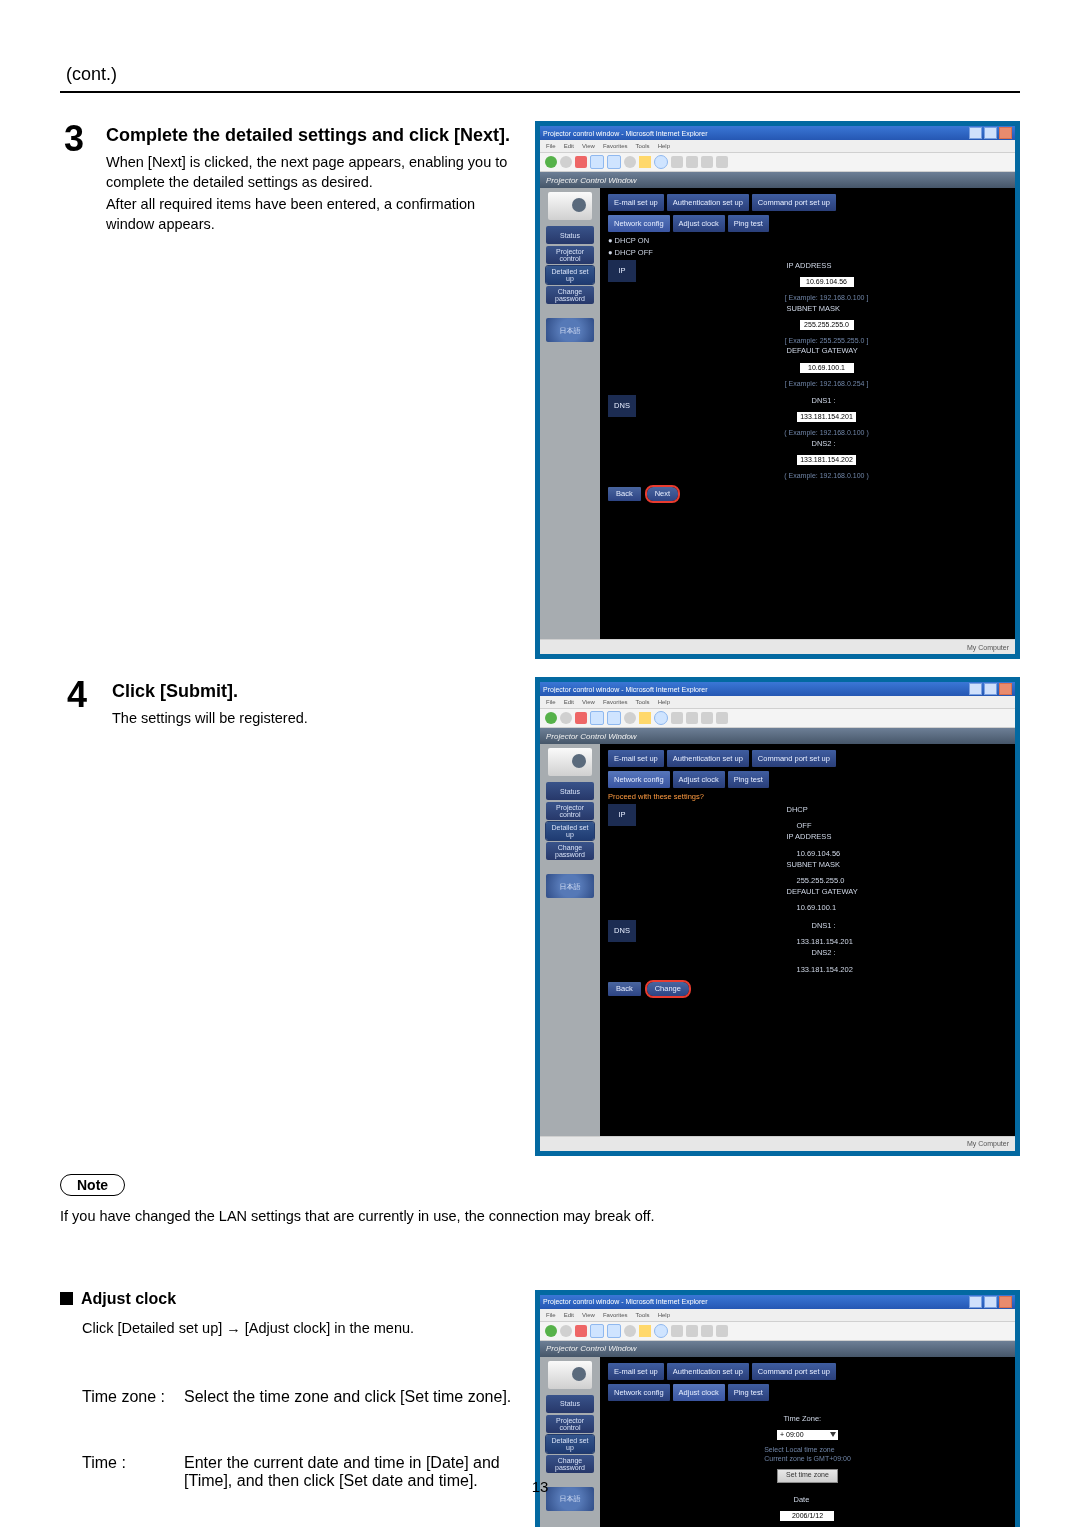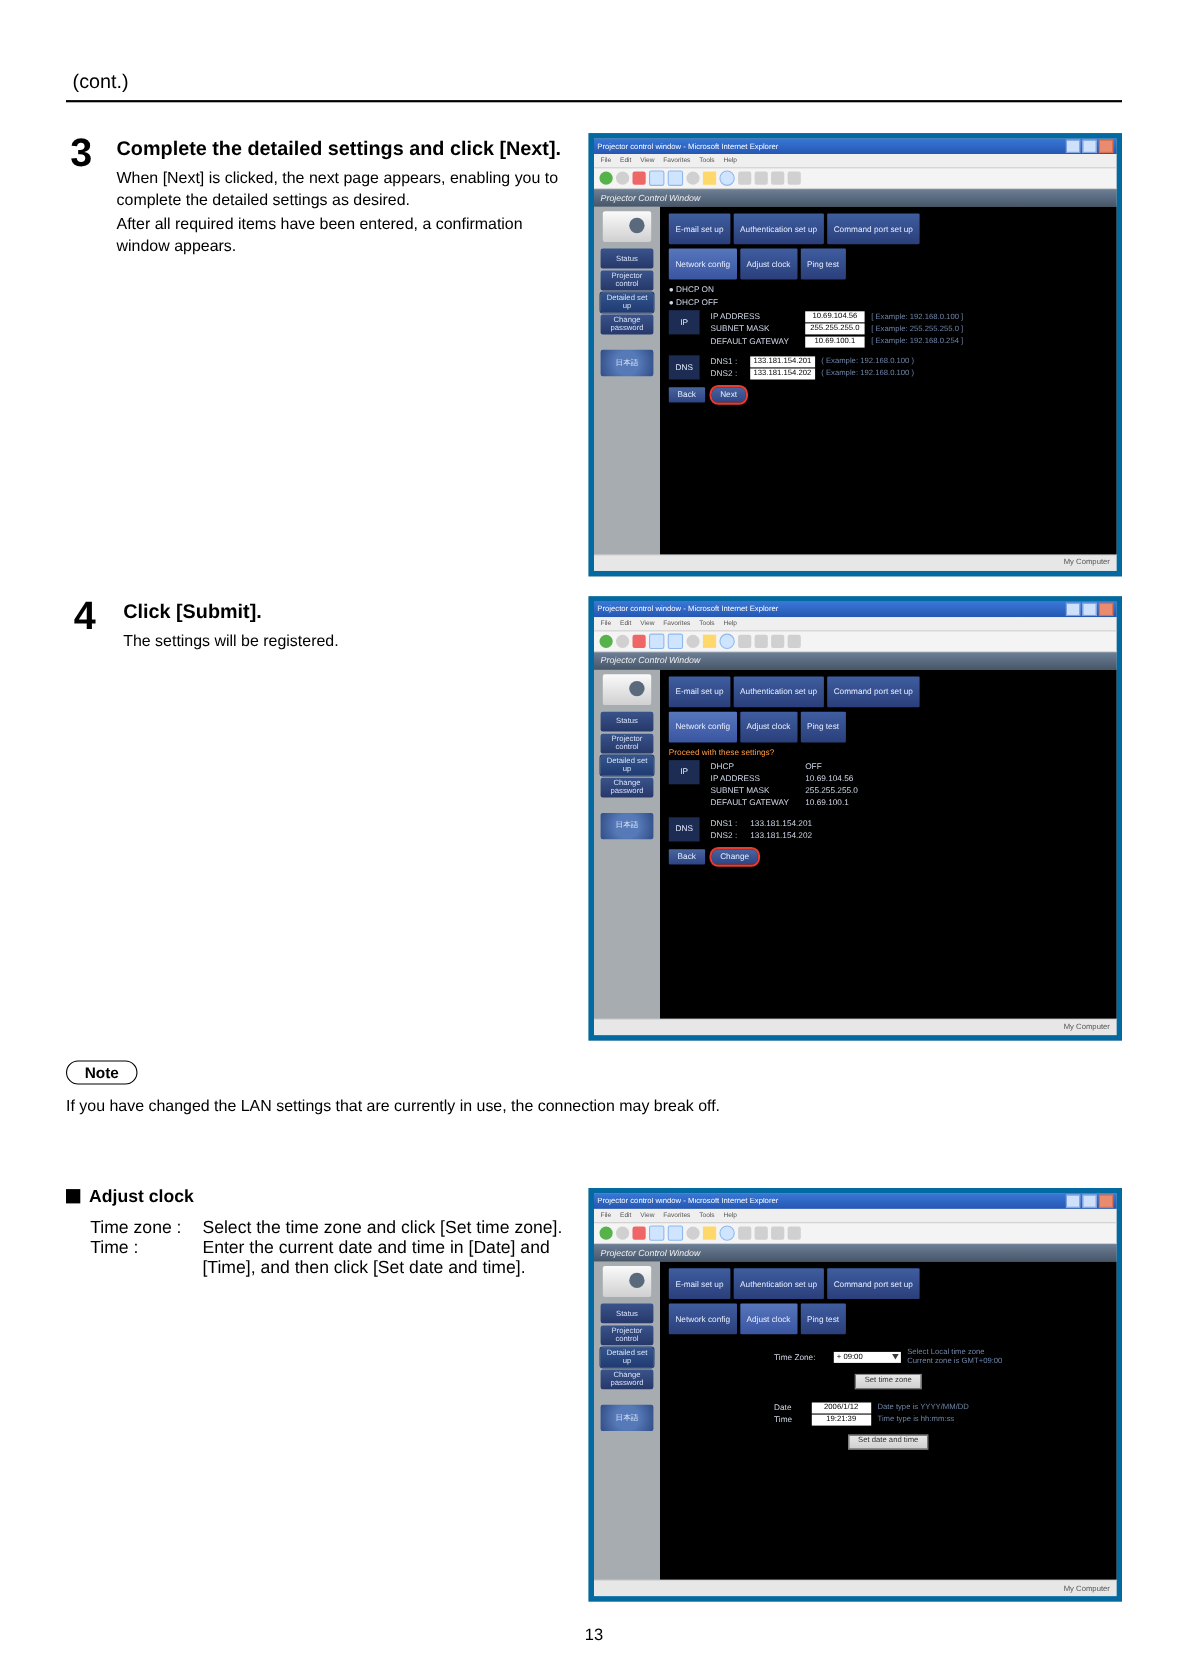--- a/index.html
+++ b/index.html
@@ -132,31 +132,31 @@
 
   .shot-main {
     flex: 1 1 auto;
     background: #000000;
     color: #fff;
     padding: 6px 8px 8px 8px;
     position: relative;
   }
   .tabrow { display: flex; gap: 3px; margin-bottom: 4px; }
   .tab {
-    height: 28px; padding: 0 6px;
+    height: 17px; padding: 0 6px;
     background: linear-gradient(#3f5da0, #2a3f7a);
     color: #e6edff; font-size: 7.5px;
     display: flex; align-items: center; justify-content: center;
     border-radius: 1px; box-sizing: border-box;
   }
   .tab.sel { background: linear-gradient(#5676bb, #3a55a1); }
 
   .panel-content { font-size: 7.5px; color: #cfd7e6; line-height: 1.35; }
   .li { margin: 2px 0; }
-  .rowx { display: flex; gap: 6px; align-items: center; margin: 1px 0; }
+  .rowx { display: flex; gap: 6px; align-items: center; margin: 1px 0; flex-direction: column; }
   .rowx .lbl { min-width: 80px; color: #cfd7e6; }
   .rowx .val { min-width: 60px; }
   .white-chip {
     display: inline-block; min-width: 48px; height: 10px;
     background: #fff; color: #000; font-size: 7px;
     padding: 0 3px; text-align: center;
   }
   .hint { color: #6f84a6; font-size: 7px; }
   .hr-space { height: 130px; }   
   .boxlabel {
@@ -204,21 +204,21 @@
   
   .sub-section { margin-top: 64px; display: flex; gap: 20px; }
   .sub-section .left { flex: 1 1 auto; }
   .sub-section .right { }
   .sub-h { font-size: 16px; font-weight: bold; margin-bottom: 10px; }
   .sub-h .sq {
     display: inline-block; width: 13px; height: 13px; background: #000;
     margin-right: 8px; position: relative; top: 1px;
   }
   .sub-body { font-size: 14.5px; line-height: 1.5; margin-left: 22px; }
-  .kv { display: flex; gap: 10px; margin-left: 22px; }
+  .kv { display: flex; gap: 10px; margin-left: 22px; margin-top: 48px; }
   .kv .k { min-width: 92px; }
   .kv .v { flex: 1 1 auto; }
 
   .dropdown {
     display: inline-block; height: 10px;
     background: #fff; color: #000; font-size: 7px;
     padding: 0 14px 0 3px; position: relative; min-width: 44px;
   }
   .dropdown::after {
     content: ""; position: absolute; right: 2px; top: 2px;
@@ -490,20 +490,21 @@
   <div class="note-row">
     <span class="note-pill">Note</span>
     <p class="note-text">If you have changed the LAN settings that are currently in use, the connection may break off.</p>
   </div>
 
   <div class="sub-section">
     <div class="left">
       <div class="sub-h">
         <span class="sq"></span><span>Adjust clock</span>
       </div>
+      <div class="sub-body">Click [Detailed set up] → [Adjust clock] in the menu.</div>
       <div class="kv">
         <span class="k">Time zone :</span>
         <span class="v">Select the time zone and click [Set time zone].</span>
       </div>
       <div class="kv">
         <span class="k">Time :</span>
         <span class="v">Enter the current date and time in [Date] and [Time], and then click [Set date and time].</span>
       </div>
     </div>
     <div class="right">

